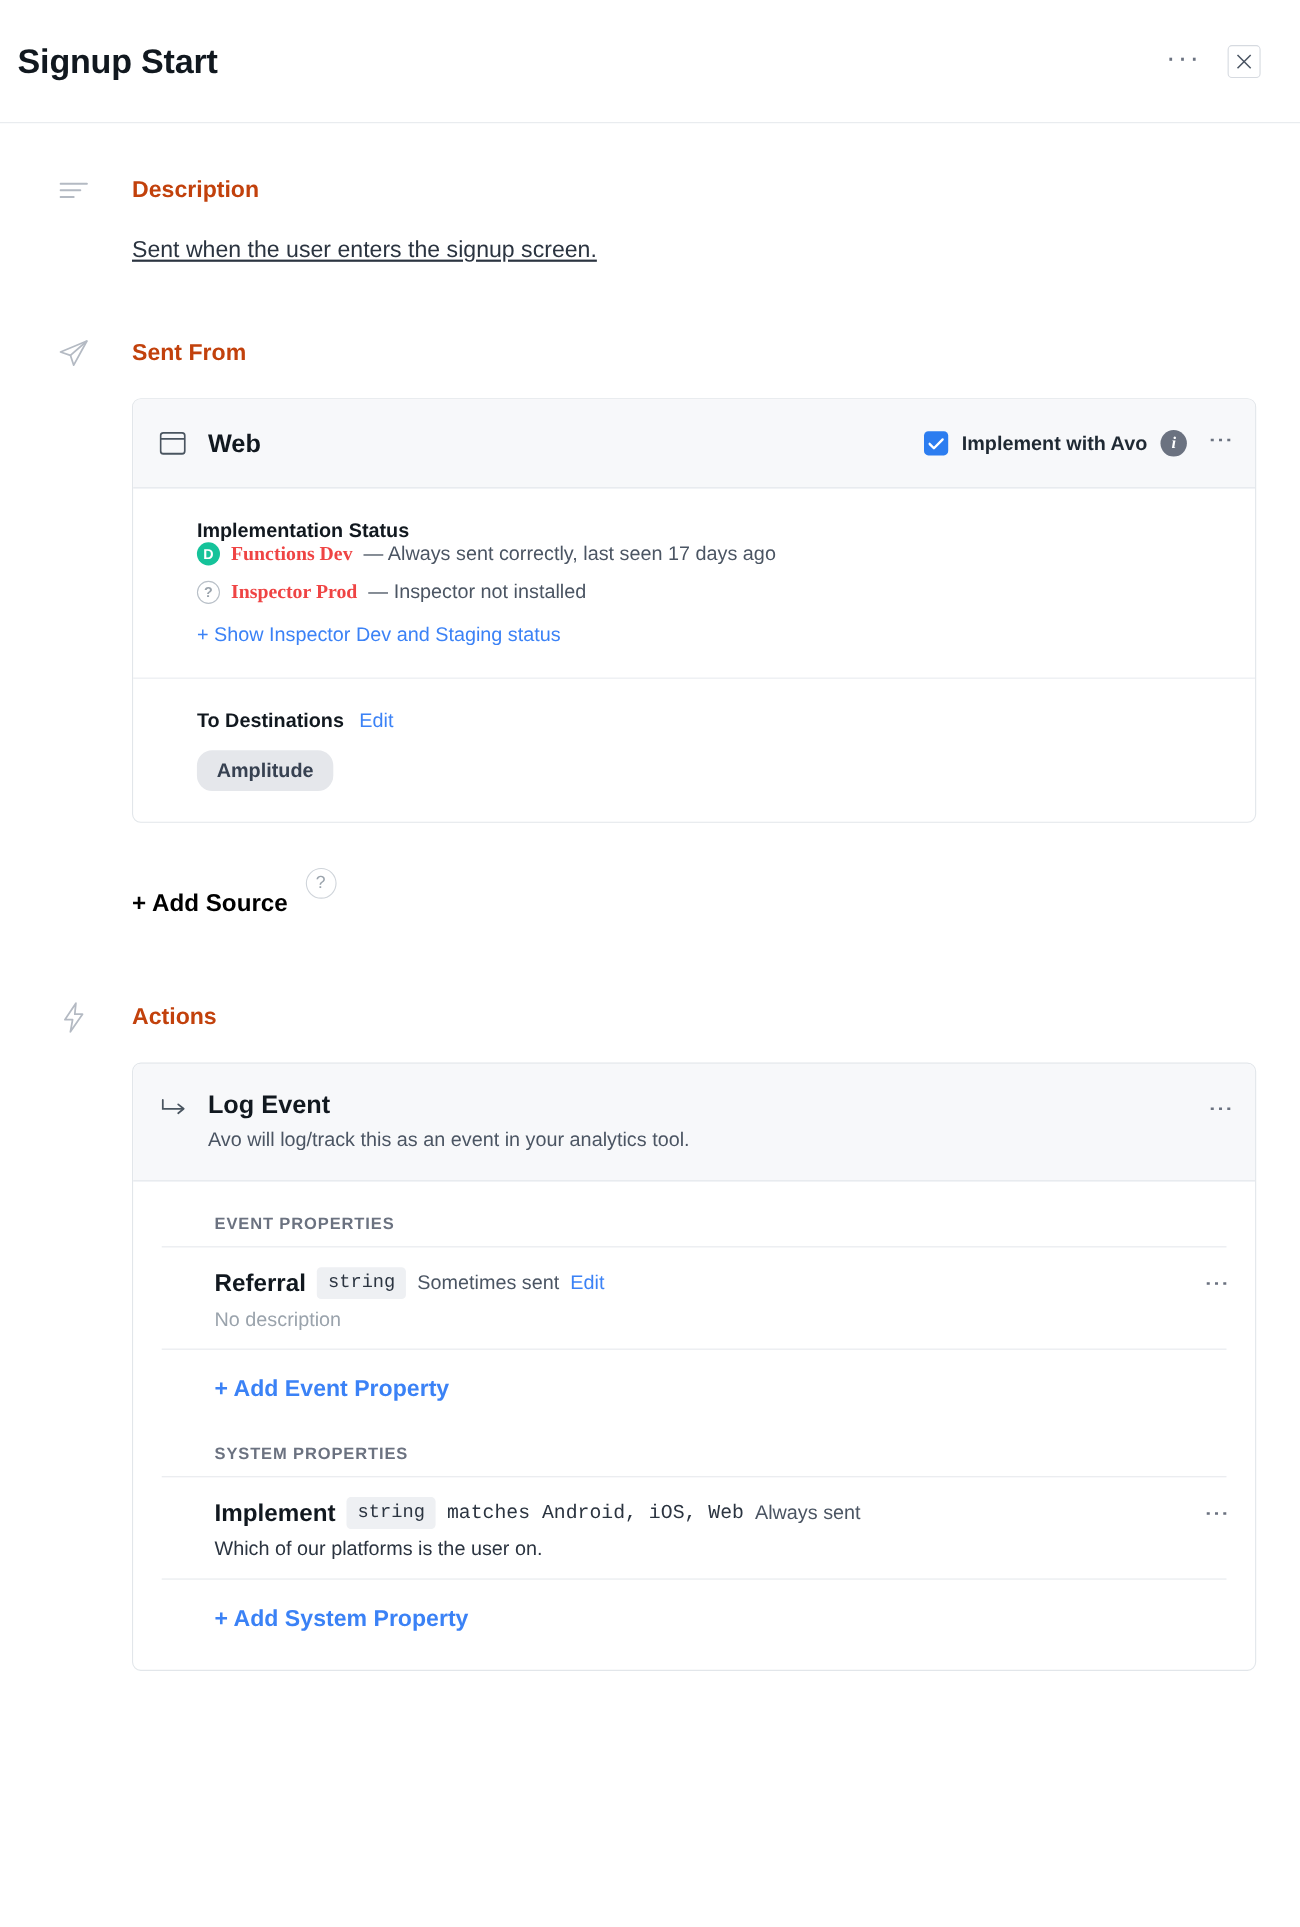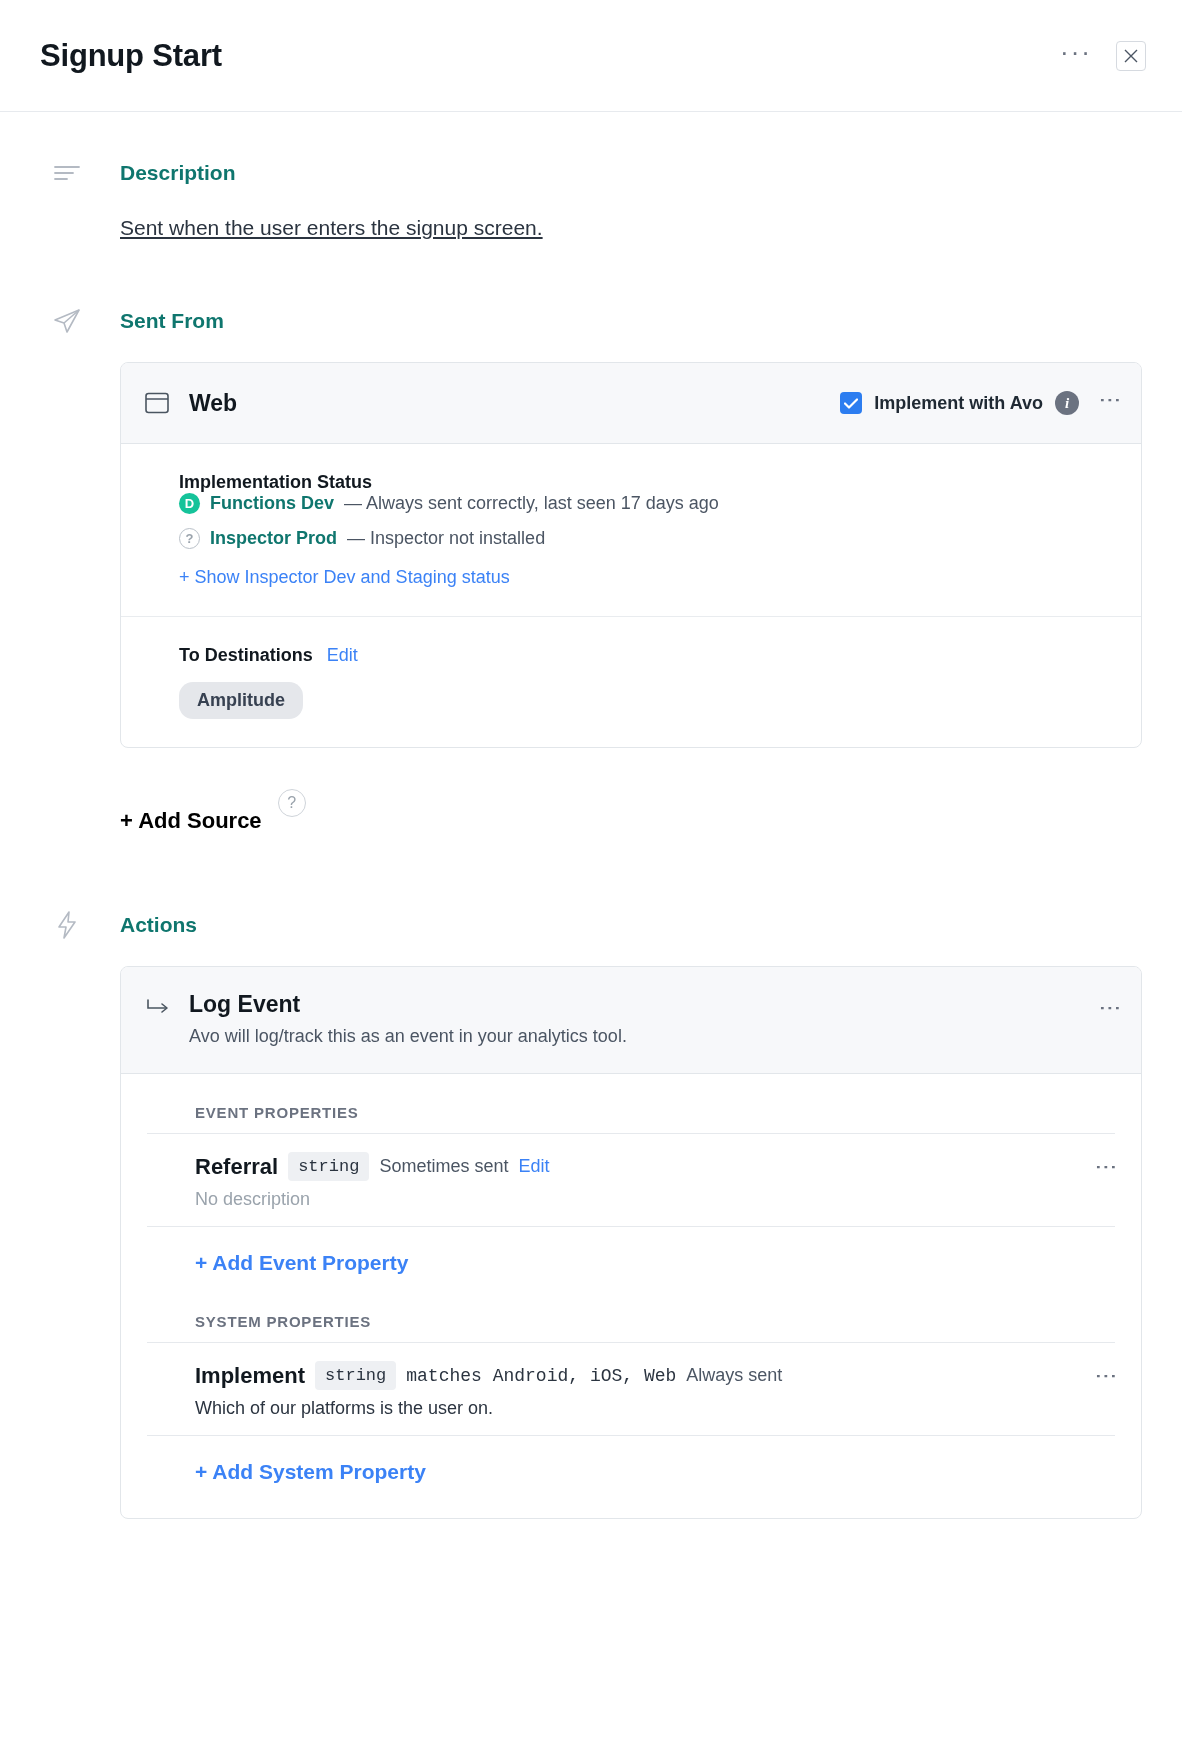--- a/index.html
+++ b/index.html
@@ -14,21 +14,21 @@
     min-height: 1752px;
     position: relative;
   }
 
   
   .topbar {
     height: 112px;
     border-bottom: 1px solid #e7eaee;
     display: flex;
     align-items: center;
-    padding: 0 36px 0 40px;
+    padding: 0 36px 0 16px;
     background: #fff;
   }
   .topbar-title {
     font-size: 31px;
     font-weight: bold;
     letter-spacing: -0.2px;
     color: #11181f;
     flex: 1;
   }
   .topbar-actions {
@@ -75,21 +75,21 @@
     left: 12px;
     top: 2px;
     width: 30px; height: 30px;
     display: flex; align-items: center; justify-content: center;
     color: #b4bac3;
   }
   .section-title {
     margin-left: 80px;
     font-size: 21px;
     font-weight: bold;
-    color: #0f766e;
+    color: #c2410c;
   }
   .section-body {
     margin-left: 80px;
   }
   .description-text {
     font-size: 21px;
     color: #2b3440;
     margin-top: 26px;
     margin-left: 80px;
     text-decoration: underline;
@@ -185,21 +185,21 @@
     width: 21px; height: 21px;
     border-radius: 50%;
     display: flex; align-items: center; justify-content: center;
     font-size: 13px;
     font-weight: bold;
     color: #fff;
     flex: none;
   }
   .dot-green { background: #15c39a; }
   .dot-grey { background: #fff; border: 1px solid #b9c0c8; color: #9aa3ac; }
-  .status-name { font-weight: bold; color: #0f766e; }
+  .status-name { font-weight: bold; color: #ef4444; font-family: Liberation Serif, serif; }
   .status-desc { color: #4b5563; }
   .link {
     color: #3b82f6;
     font-size: 18px;
     cursor: pointer;
   }
   .dest-row {
     display: flex;
     align-items: baseline;
     gap: 14px;

